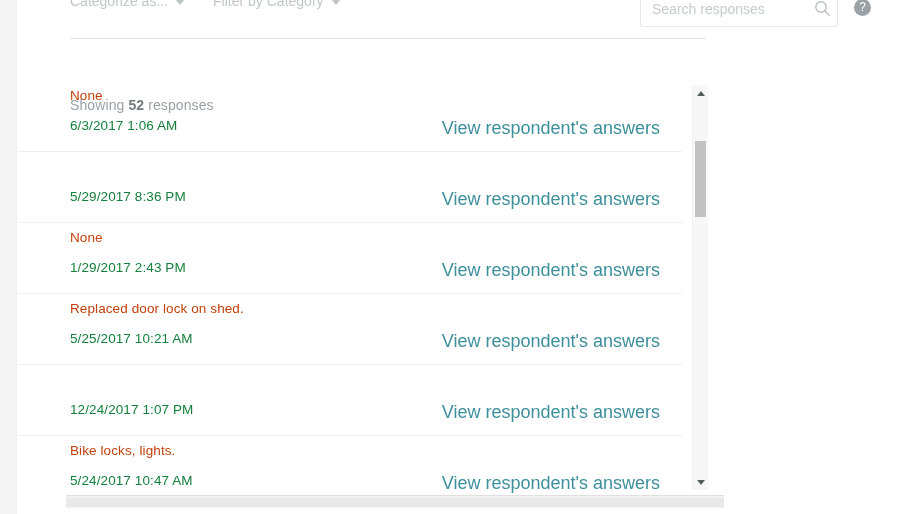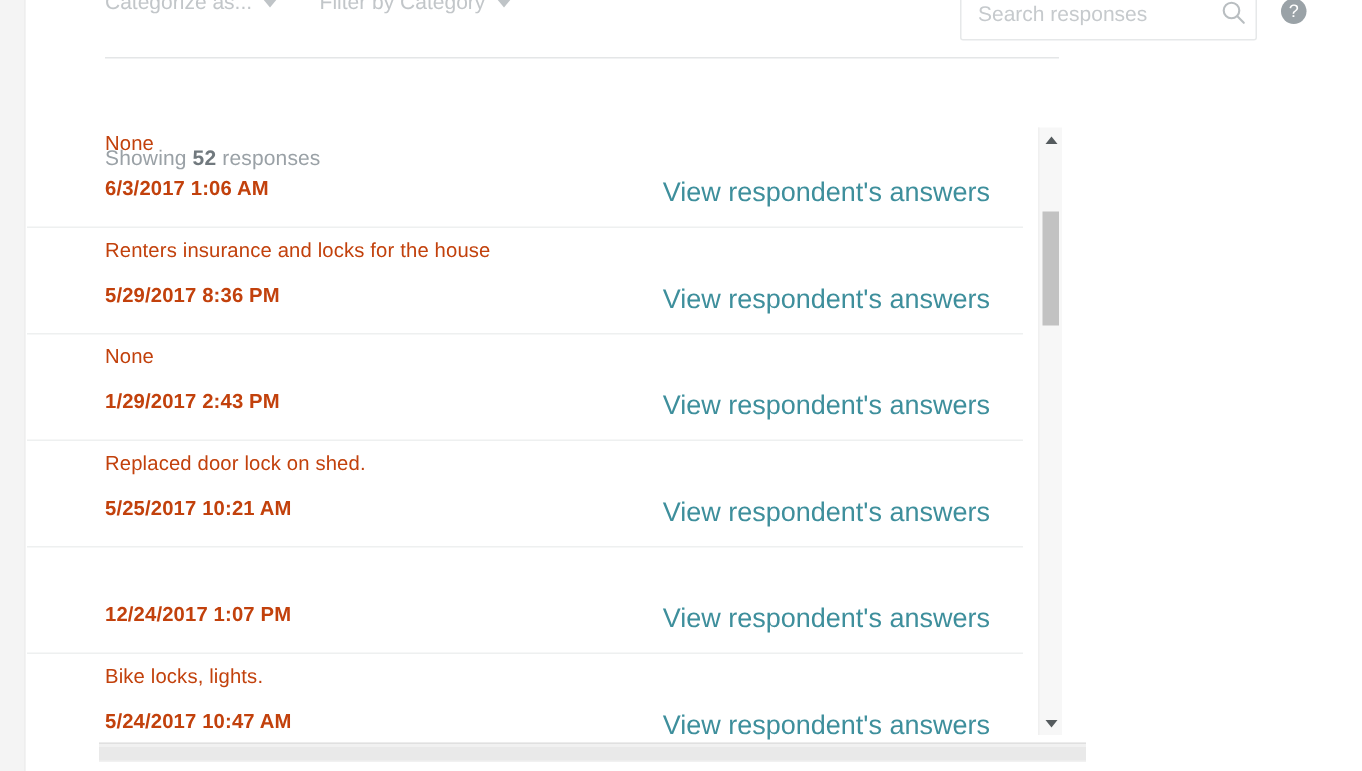--- a/index.html
+++ b/index.html
@@ -191,24 +191,23 @@
     color: #c2410c;
     letter-spacing: 0.1px;
     white-space: nowrap;
   }
 
   .row-date {
     position: absolute;
     left: 52px;
     top: 37px;
     font-size: 13.5px;
-    color: #c2410c;
+    color: #15803d;
     letter-spacing: 0.1px;
     white-space: nowrap;
-    font-weight: bold;
   }
 
   .row-link {
     position: absolute;
     right: 22px;
     top: 37px;
     font-size: 18px;
     color: #3e8f9c;
     text-decoration: none;
     cursor: pointer;
@@ -325,21 +324,20 @@
       <span>responses</span>
     </div>
 
     <div class="list" id="response-list">
         <div class="row">
           <div class="row-text">None</div>
           <div class="row-date">6/3/2017 1:06 AM</div>
           <a class="row-link" href="#">View respondent's answers</a>
         </div>
         <div class="row">
-          <div class="row-text">Renters insurance and locks for the house</div>
           <div class="row-date">5/29/2017 8:36 PM</div>
           <a class="row-link" href="#">View respondent's answers</a>
         </div>
         <div class="row">
           <div class="row-text">None</div>
           <div class="row-date">1/29/2017 2:43 PM</div>
           <a class="row-link" href="#">View respondent's answers</a>
         </div>
         <div class="row">
           <div class="row-text">Replaced door lock on shed.</div>

